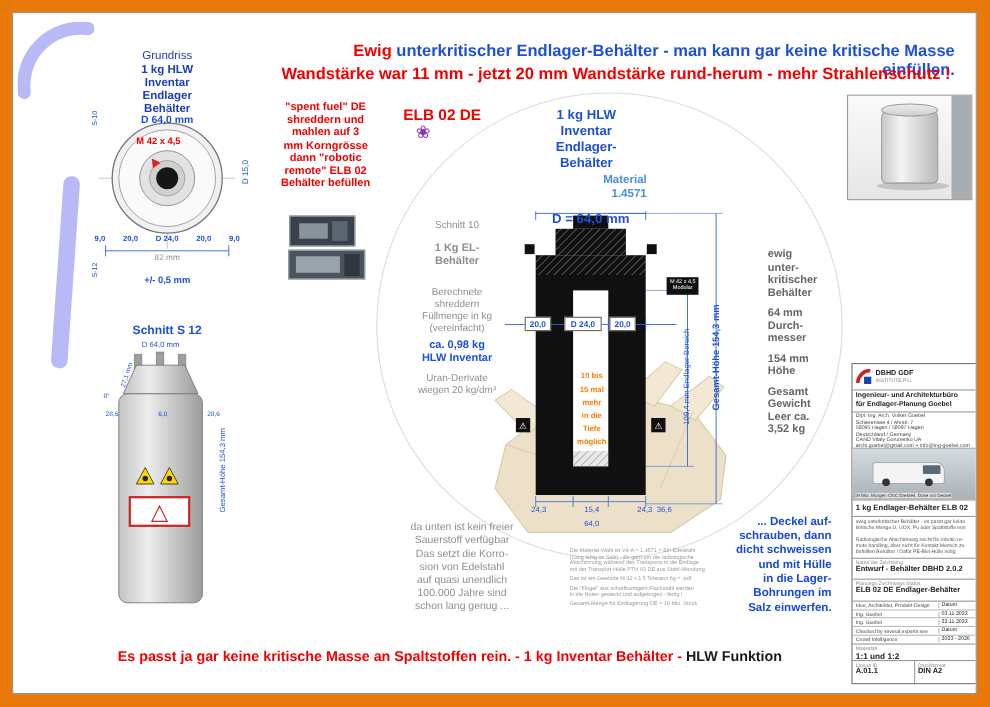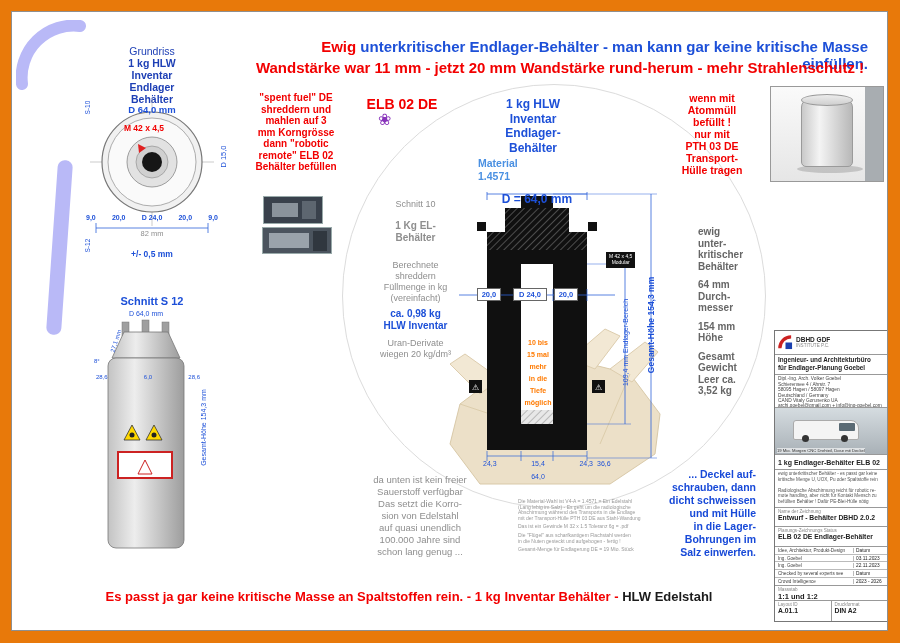--- a/index.html
+++ b/index.html
@@ -30,21 +30,21 @@
 .cyl-dimtop{left:88px;top:298px;width:92px;font-size:7px}
 .fin-dim{left:74px;top:326px;width:60px;font-size:6px;color:#1d50d8;text-align:center;transform:rotate(-72deg)}
 .angle8{left:82px;top:346px;font-size:6px;color:#1d50d8}
 .cyl-dims{left:84px;top:362px;width:104px;display:flex;justify-content:space-between;font-size:6px;color:#1d50d8}
 .cyl-h{left:136px;top:412px;width:110px;font-size:7px;color:#1d50d8;text-align:center}
 .spent{left:234px;top:80px;width:100px;font-size:10px;line-height:11.5px;text-align:center;color:#f20000;font-weight:bold}
 .thumb{border:1px solid #9aa;overflow:hidden}
 .elb{left:340px;top:84px;width:100px;font-size:14px;text-align:center;color:#f20000;font-weight:bold}
 .flower{left:366px;top:98px;font-size:16px;color:#8833bb}
 .chead{left:466px;top:85px;width:110px;font-size:12px;line-height:14.5px;text-align:center;font-weight:bold;color:#1d50d8}
-.cmat{left:466px;top:145px;width:110px;font-size:10.5px;line-height:13px;text-align:left;font-weight:bold;color:#4a90e2}
+.cmat{left:466px;top:145px;width:110px;font-size:10.5px;line-height:13px;text-align:right;font-weight:bold;color:#4a90e2}
 .lc{width:95px;text-align:center}
 .warn{left:648px;top:80px;width:104px;font-size:10.5px;line-height:12px;text-align:center;color:#f20000;font-weight:bold}
 .rinfo{left:686px;top:214px;width:80px;font-size:10px;line-height:11.5px;font-weight:bold;color:#666}
 .rinfo div:empty{height:7px}
 .photo{left:758px;top:74px;width:114px;height:96px;border:1px solid #999;background:linear-gradient(#fafafa,#e6e6e6)}
 .photoband{position:absolute;right:0;top:0;width:18px;height:100%;background:#a8adb1}
 .cylbody{position:absolute;left:30px;top:12px;width:52px;height:68px;background:linear-gradient(90deg,#c9c9c9,#f4f4f4 35%,#b8b8b8);border:1px solid #9a9a9a;border-radius:8px 8px 5px 5px}
 .cyltop{position:absolute;left:30px;top:7px;width:52px;height:12px;background:linear-gradient(#ececec,#cfcfcf);border:1px solid #9a9a9a;border-radius:50%}
 .cylshadow{position:absolute;left:26px;top:78px;width:66px;height:8px;background:#b4b4b4;border-radius:50%;opacity:.7}
 .deckel{left:628px;top:456px;width:116px;font-size:10.5px;line-height:13px;text-align:right;color:#1749d8;font-weight:bold;z-index:3}
@@ -312,29 +312,20 @@
   <div class="abs rot hinner" data-bind="drawing.h_inner">109,4 mm  Endlager-Bereich</div>
   <div class="abs rot htotal" data-bind="drawing.h_total">Gesamt-Höhe 154,3 mm</div>
   <div class="abs bdims">
     <span data-bind="drawing.bottom.0">24,3</span>
     <span data-bind="drawing.bottom.1">15,4</span>
     <span data-bind="drawing.bottom.2">24,3</span>
   </div>
   <div class="abs" data-bind="drawing.bottom_right" style="left:585px;top:448px;font-size:7px;color:#1d50d8;z-index:3">36,6</div>
   <div class="abs c" data-bind="drawing.bottom_width" style="left:486px;top:461px;width:80px;font-size:7px;color:#1d50d8;z-index:3">64,0</div>
 
-  <div class="abs warn" data-bind-lines="warn">
-        <div>wenn mit</div>
-        <div>Atommüll</div>
-        <div>befüllt !</div>
-        <div>nur mit</div>
-        <div>PTH 03 DE</div>
-        <div>Transport-</div>
-        <div>Hülle tragen</div>
-      </div>
   <div class="abs photo">
     <div class="photoband"></div>
     <div class="cylshadow"></div>
     <div class="cylbody"></div>
     <div class="cyltop"></div>
   </div>
   <div class="abs rinfo" data-bind-lines="rightinfo">
         <div>ewig</div>
         <div>unter-</div>
         <div>kritischer</div>
@@ -379,21 +370,21 @@
         <div></div>
         <div>Das ist ein Gewinde M 32 x 1.5 Toleranz 6g = .pdf</div>
         <div></div>
         <div>Die "Flügel" aus scharfkantigem Flachstahl werden</div>
         <div>in die Nuten gesteckt und aufgebogen - fertig !</div>
         <div></div>
         <div>Gesamt-Menge für Endlagerung DE = 19 Mio. Stück</div>
       </div>
 
   <div class="abs bred2">
-    <span data-bind="bottom_red.l2">Es passt ja gar keine kritische Masse an Spaltstoffen rein. - 1 kg Inventar Behälter - </span><span class="tail" data-bind="bottom_red.l2b">HLW Edelstahl</span>
+    <span data-bind="bottom_red.l2">Es passt ja gar keine kritische Masse an Spaltstoffen rein. - 1 kg Inventar Behälter - </span><span class="tail" data-bind="bottom_red.l2b">HLW Funktion</span>
   </div>
 
   <div class="abs tb">
     <div class="tb-logo tbrowflex">
       <svg class="logos" viewBox="0 0 16 16">
         <path d="M2,14 A12,12 0 0 1 14,2" stroke="#cc2222" stroke-width="3.5" fill="none"></path>
         <rect x="8" y="8" width="7" height="7" fill="#1a3fae"></rect>
       </svg>
       <div>
         <div class="b" data-bind="tb.logo1" style="font-size:6.5px">DBHD GDF</div>

